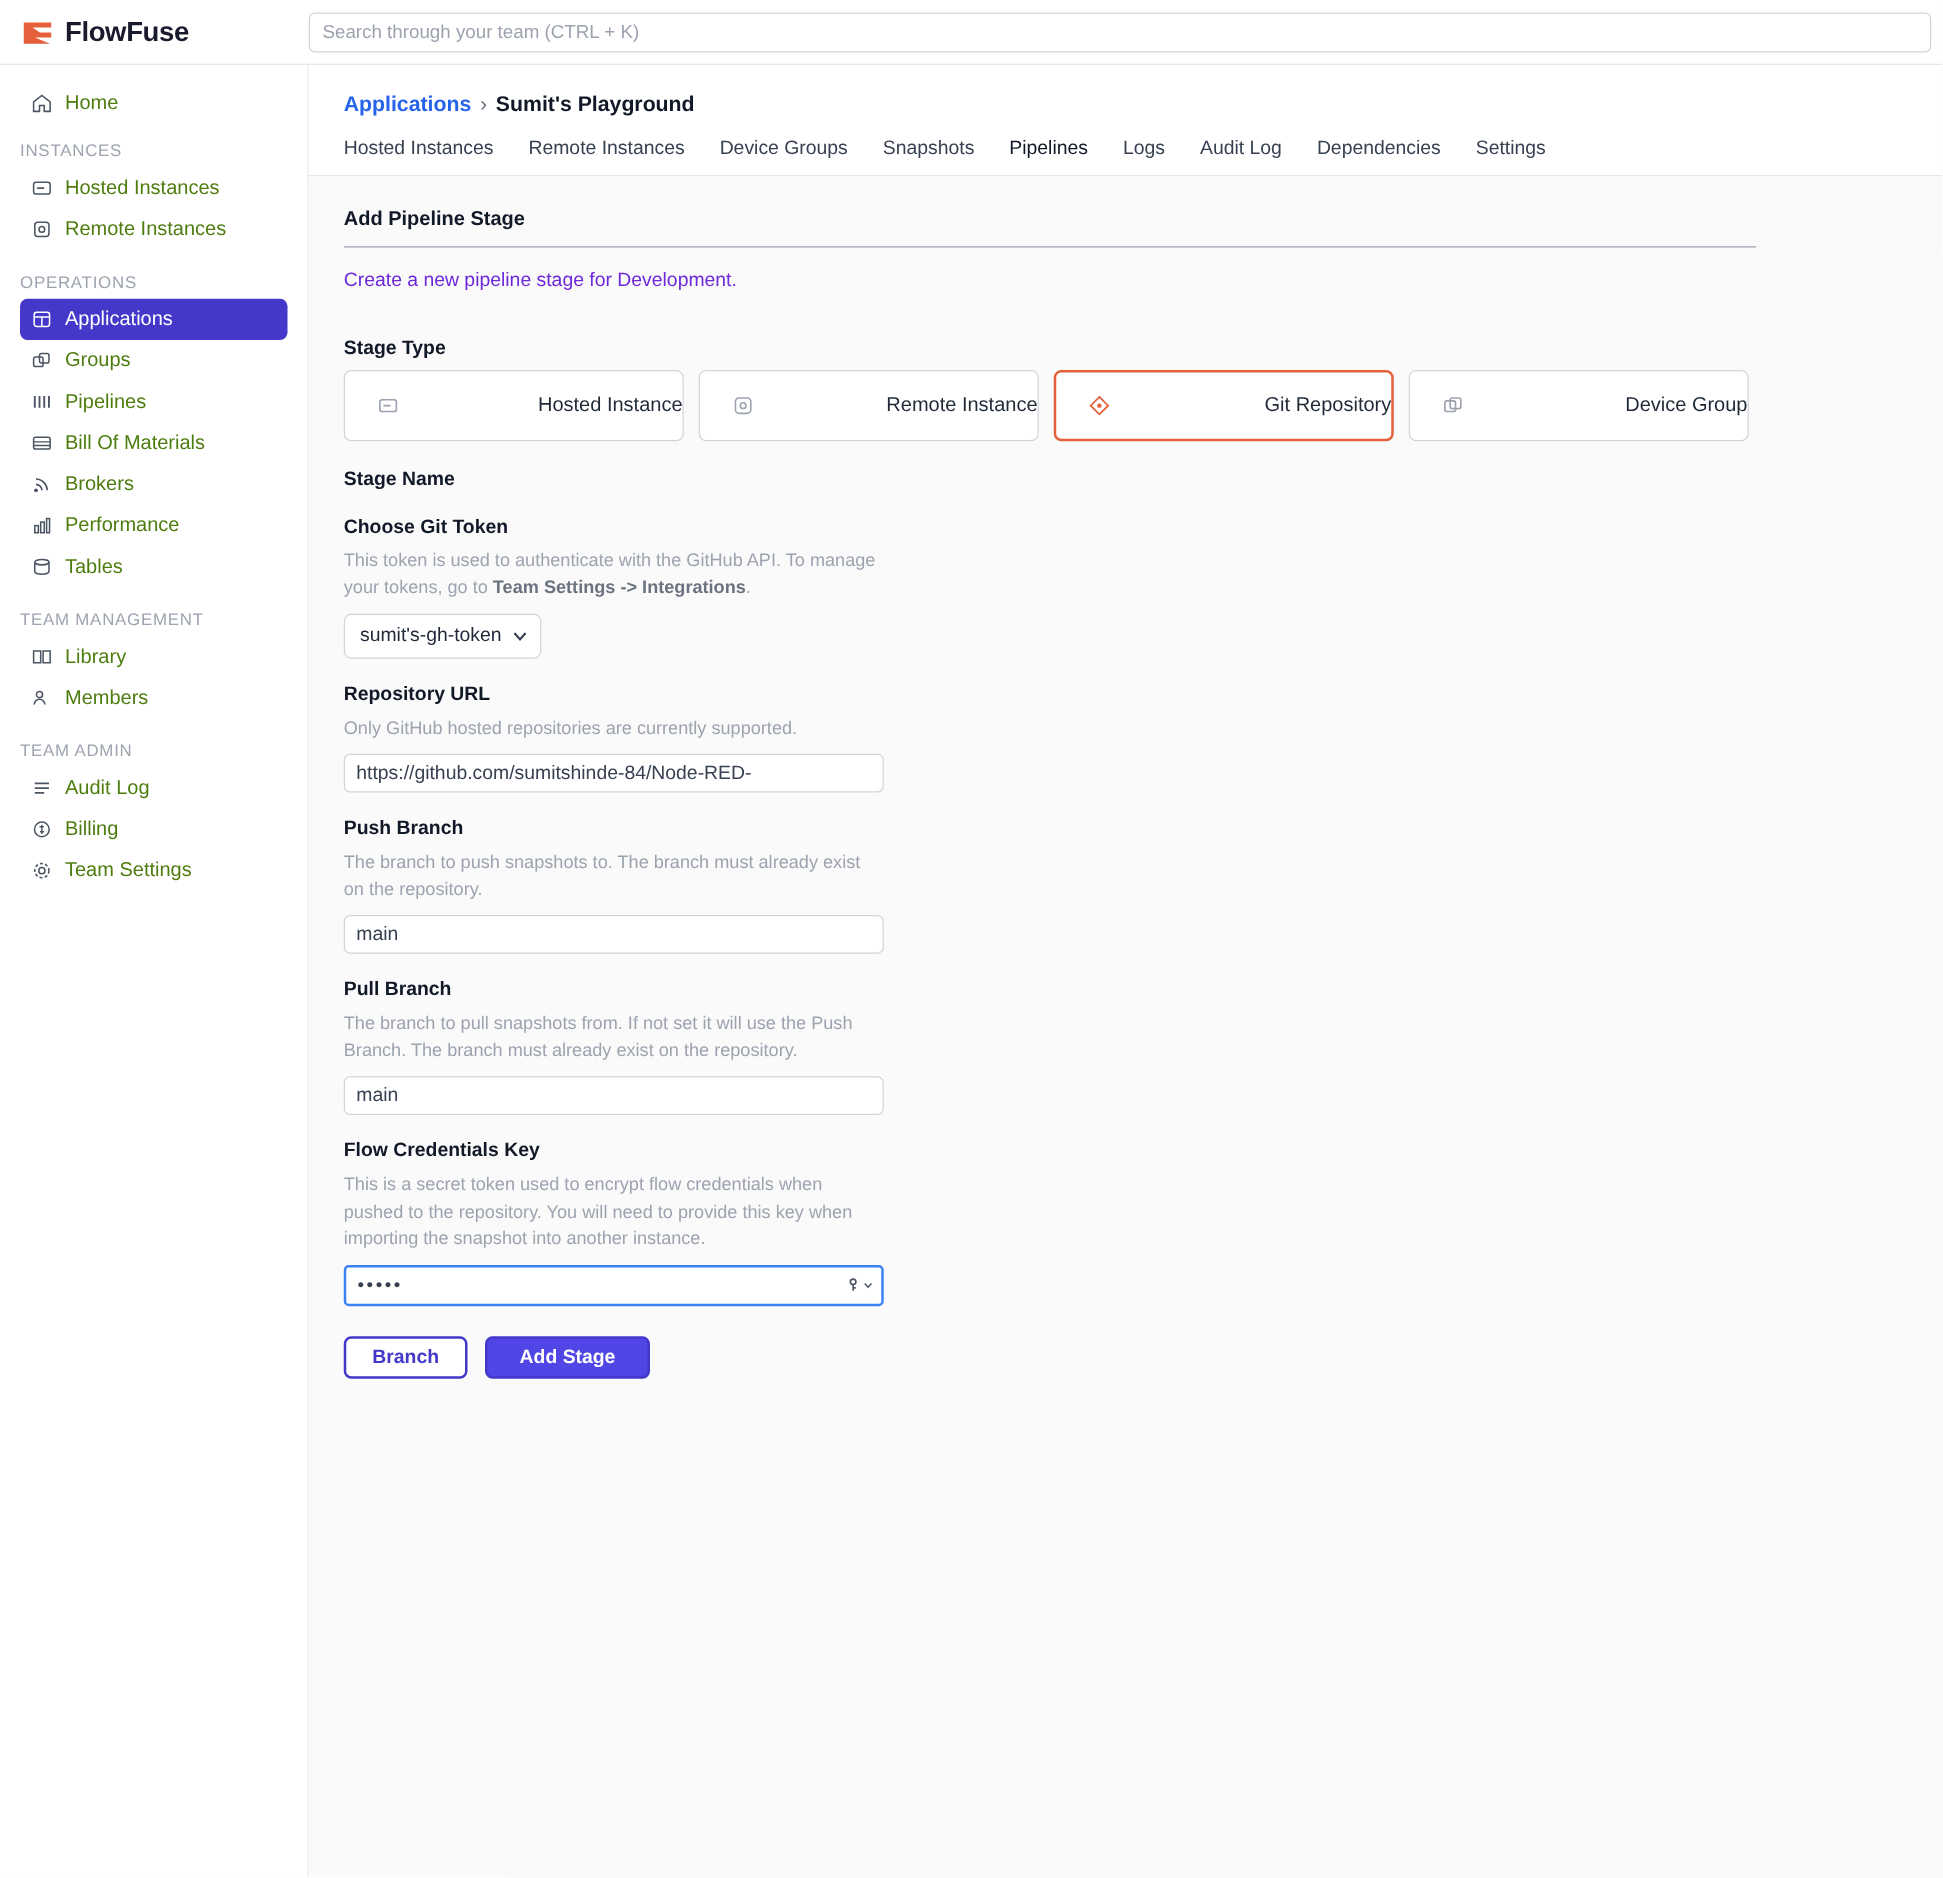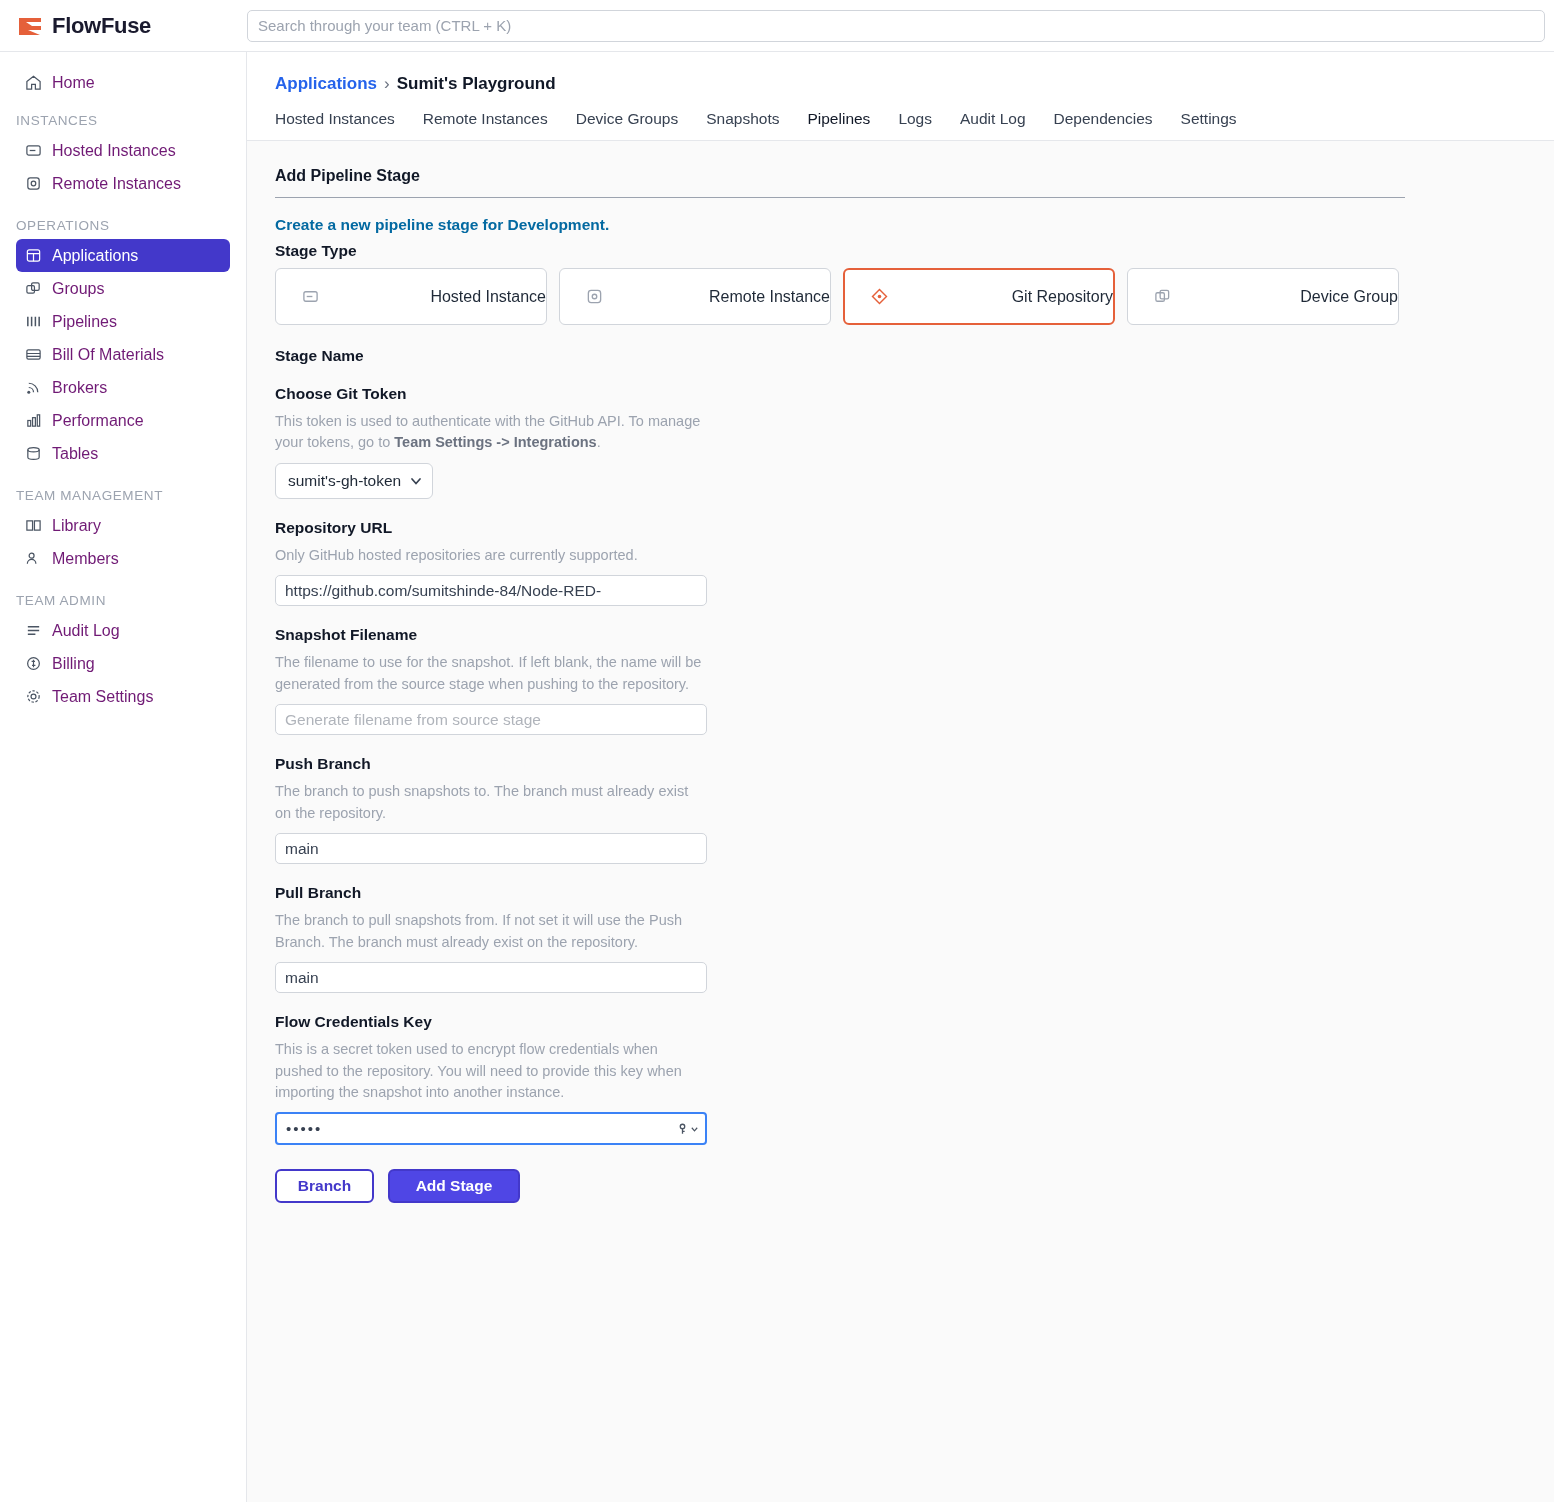--- a/index.html
+++ b/index.html
@@ -47,21 +47,21 @@
     width: 247px; flex: 0 0 247px;
     border-right: 1px solid #e5e7eb;
     background: #fff;
     padding-top: 14px;
     overflow: hidden;
   }
   .nav-item {
     display: flex; align-items: center; gap: 10px;
     height: 33px; margin: 0 16px; padding: 0 8px;
     border-radius: 6px;
-    font-size: 16px; color: #701a75; cursor: pointer;
+    font-size: 16px; color: #4d7c0f; cursor: pointer;
   }
   .nav-item .ico { width: 18px; height: 18px; display: inline-flex; align-items: center; justify-content: center; color: #4b5563; }
   .nav-item.active { background: #4338ca; color: #fff; }
   .nav-item.active .ico { color: #fff; }
   .nav-section {
     font-size: 13.5px; color: #9ca3af; letter-spacing: 0.6px;
     margin: 18px 0 6px 16px; text-transform: uppercase;
   }
   .nav-section.first { margin-top: 14px; }
 
@@ -82,21 +82,21 @@
     border-bottom: 1px solid #e5e7eb;
     font-size: 15.5px;
   }
   .tab { padding-bottom: 12px; color: #374151; cursor: pointer; white-space: nowrap; }
   .tab.active { color: #111827; }
 
   .content { padding: 26px 28px 0 28px; background: #fafafa; flex: 1; min-height: 0; }
 
   .form-title { font-size: 16px; font-weight: bold; color: #111827; }
   .hr { height: 1px; background: #9ca3af; margin: 12px 0 18px 0; width: 1130px; }
-  .subtitle { font-size: 15.5px; color: #0369a1; margin-bottom: 8px; font-weight: bold; }
+  .subtitle { font-size: 15.5px; color: #6d28d9; margin-bottom: 36px; }
 
   .field-label { font-size: 15.5px; font-weight: bold; color: #111827; margin-bottom: 8px; }
   .field-help { font-size: 14.5px; color: #9ca3af; line-height: 1.48; max-width: 430px; margin-bottom: 9px; }
   .field-help b { color: #6b7280; }
 
   .type-row { display: flex; gap: 12px; margin-bottom: 22px; }
   .type-card {
     width: 272px; height: 57px;
     border: 1px solid #d1d5db; border-radius: 6px;
     background: #fff;
@@ -395,25 +395,20 @@
             </span>
           </div>
         </div>
 
         <div class="block">
           <div class="field-label">Repository URL</div>
           <div class="field-help">Only GitHub hosted repositories are currently supported.</div>
           <input class="text-input" value="https://github.com/sumitshinde-84/Node-RED-" style="">
         </div>
 
-        <div class="block">
-          <div class="field-label">Snapshot Filename</div>
-          <div class="field-help">The filename to use for the snapshot. If left blank, the name will be generated from the source stage when pushing to the repository.</div>
-          <input class="text-input" value="" placeholder="Generate filename from source stage" style="">
-        </div>
 
         <div class="block">
           <div class="field-label">Push Branch</div>
           <div class="field-help">The branch to push snapshots to. The branch must already exist on the repository.</div>
           <input class="text-input" value="main" style="">
         </div>
 
         <div class="block">
           <div class="field-label">Pull Branch</div>
           <div class="field-help">The branch to pull snapshots from. If not set it will use the Push Branch. The branch must already exist on the repository.</div>

